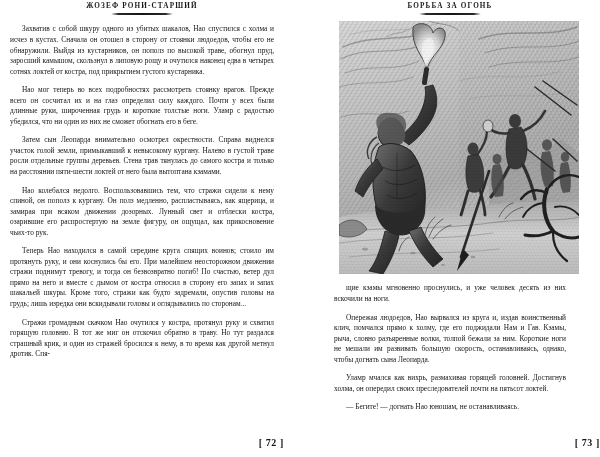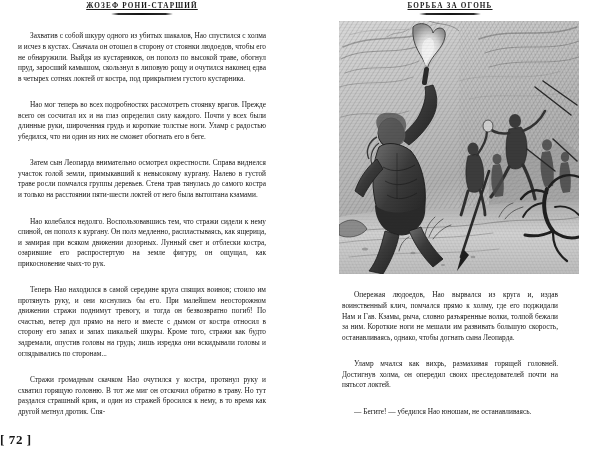--- a/index.html
+++ b/index.html
@@ -36,21 +36,20 @@
   .running-head {
     text-align: center;
     font-size: 7.2px;
     letter-spacing: 1.15px;
     font-weight: bold;
     text-transform: uppercase;
     color: #1a1a1a;
     padding-top: 3px;
     line-height: 1.1;
     white-space: nowrap;
-    text-decoration: underline;
   }
   .head-rule {
     width: 62px;
     height: 2.5px;
     margin: 2px auto 0 auto;
     background: linear-gradient(to right,
         rgba(30,30,30,0) 0%,
         rgba(30,30,30,0.95) 12%,
         rgba(20,20,20,1) 50%,
         rgba(30,30,30,0.95) 88%,
@@ -62,21 +61,21 @@
   .body-text {
     margin-top: 9px;
     font-size: 7.35px;
     line-height: 10.55px;
     text-align: justify;
     text-justify: inter-word;
     color: #131313;
     hyphens: manual;
   }
   .body-text p {
-    margin: 16px;
+    margin: 8px;
     text-indent: 12px;
     -webkit-hyphens: auto;
     hyphens: auto;
   }
   .body-text p.dialogue { text-indent: 12px; }
 
   
   .illustration {
     position: relative;
     width: 240px;
@@ -86,22 +85,22 @@
     background: #cfcfcf;
   }
   .illustration svg { display: block; width: 100%; height: 100%; }
 
   
   .folio {
     position: absolute;
     bottom: 9px;
     left: 0;
     right: 0;
-    text-align: left;
-    font-size: 13px;
+    text-align: right;
+    font-size: 10px;
     font-weight: bold;
     letter-spacing: 0.6px;
     color: #161616;
   }
   .page-left  .folio { padding-right: 16px; }
   .page-right .folio { padding-left: 16px; }
 
   
   .grain {
     position: absolute;
@@ -118,21 +117,21 @@
 <div class="spread">
 
   <div class="page page-left">
 
     <div class="running-head">ЖОЗЕФ РОНИ-СТАРШИЙ</div>
     <div class="head-rule"></div>
 
     <div class="body-text">
       <p>Захватив с собой шкуру одного из убитых шакалов, Нао спустился с холма и исчез в кустах. Сначала он отошел в сторону от стоянки людоедов, чтобы его не обнаружили. Выйдя из кустарников, он пополз по высокой траве, обогнул пруд, заросший камышом, скользнул в липовую рощу и очутился наконец едва в четырех сотнях локтей от костра, под прикрытием густого кустарника.</p>
       <p>Нао мог теперь во всех подробностях рассмотреть стоянку врагов. Прежде всего он сосчитал их и на глаз определил силу каждого. Почти у всех были длинные руки, широченная грудь и короткие толстые ноги. Уламр с радостью убедился, что ни один из них не сможет обогнать его в беге.</p>
-      <p>Затем сын Леопарда внимательно осмотрел окрестности. Справа виднелся участок голой земли, примыкавший к невысокому кургану. Налево в густой траве росли помчался группы деревьев. Стена трав тянулась до самого костра и только на расстоянии пяти-шести локтей от него была вытоптана кзамами.</p>
+      <p>Затем сын Леопарда внимательно осмотрел окрестности. Справа виднелся участок голой земли, примыкавший к невысокому кургану. Налево в густой траве росли отдельные группы деревьев. Стена трав тянулась до самого костра и только на расстоянии пяти-шести локтей от него была вытоптана кзамами.</p>
       <p>Нао колебался недолго. Воспользовавшись тем, что стражи сидели к нему спиной, он пополз к кургану. Он полз медленно, распластываясь, как ящерица, и замирая при всяком движении дозорных. Лунный свет и отблески костра, озарившие его распростертую на земле фигуру, он ощущал, как прикосновение чьих-то рук.</p>
       <p>Теперь Нао находился в самой середине круга спящих воинов; стоило им протянуть руку, и они коснулись бы его. При малейшем неосторожном движении стражи поднимут тревогу, и тогда он безвозвратно погиб! По счастью, ветер дул прямо на него и вместе с дымом от костра относил в сторону его запах и запах шакальей шкуры. Кроме того, стражи как будто задремали, опустив головы на грудь; лишь изредка они вскидывали головы и оглядывались по сторонам...</p>
       <p>Стражи громадным скачком Нао очутился у костра, протянул руку и схватил горящую головню. В тот же миг он отскочил обратно в траву. Но тут раздался страшный крик, и один из стражей бросился к нему, в то время как другой метнул дротик. Спя-</p>
     </div>
 
     <div class="folio">[ 72 ]</div>
   </div>
 
   <div class="page page-right">
 
@@ -320,20 +319,22 @@
         </g>
 
         <path d="M0 204 C 10 196, 22 198, 28 208 C 22 216, 8 218, 0 214 Z" fill="#8b8b8b" stroke="#3f3f3f" stroke-width="0.7"></path>
 
         <rect x="0" y="0" width="240" height="253" fill="url(#hatchA)" opacity="0.18"></rect>
       </svg>
       <div class="grain"></div>
     </div>
 
     <div class="body-text">
+      <p>щие кзамы мгновенно проснулись, и уже человек десять из них вскочили на ноги.</p>
       <p>Опережая людоедов, Нао вырвался из круга и, издав воинственный клич, помчался прямо к холму, где его поджидали Нам и Гав. Кзамы, рыча, словно разъяренные волки, толпой бежали за ним. Короткие ноги не мешали им развивать большую скорость, останавливаясь, однако, чтобы догнать сына Леопарда.</p>
       <p>Уламр мчался как вихрь, размахивая горящей головней. Достигнув холма, он опередил своих преследователей почти на пятьсот локтей.</p>
-      <p class="dialogue">—  Бегите! — убедился Нао юношам, не останавливаясь.</p>
+      <p class="dialogue">—  Бегите! — догнать Нао юношам, не останавливаясь.</p>
     </div>
 
+    <div class="folio">[ 73 ]</div>
   </div>
 
 </div>
 
 </body></html>

